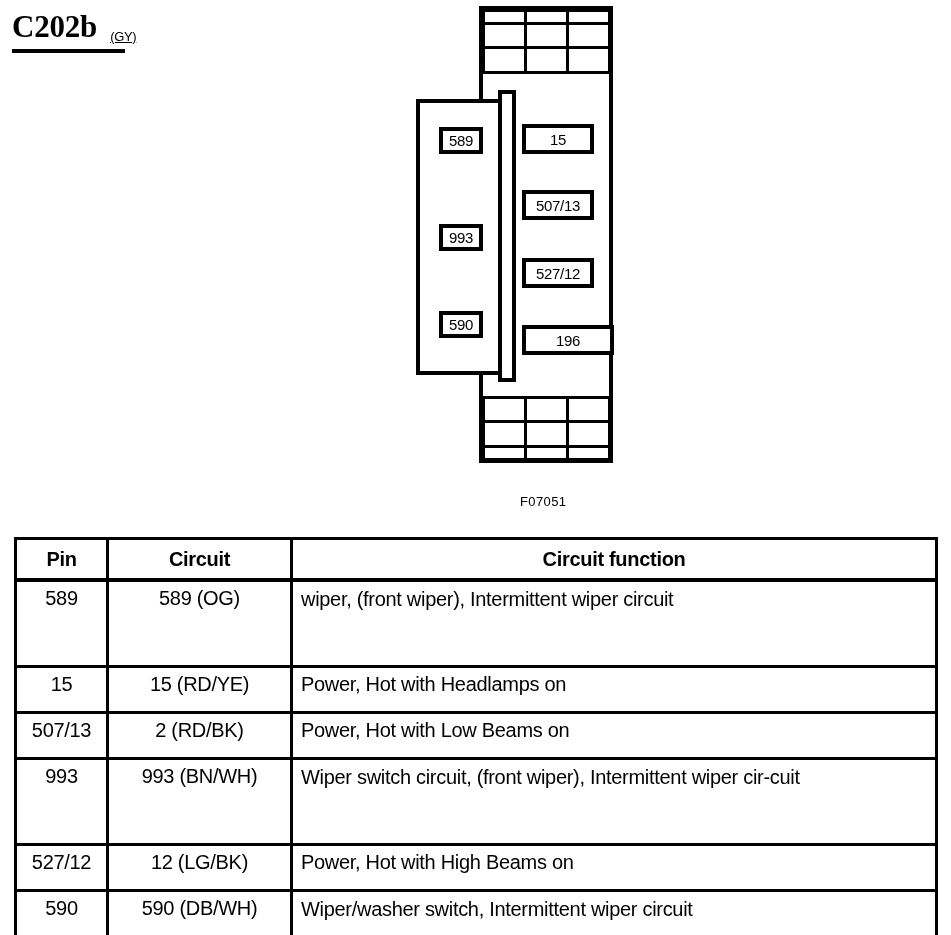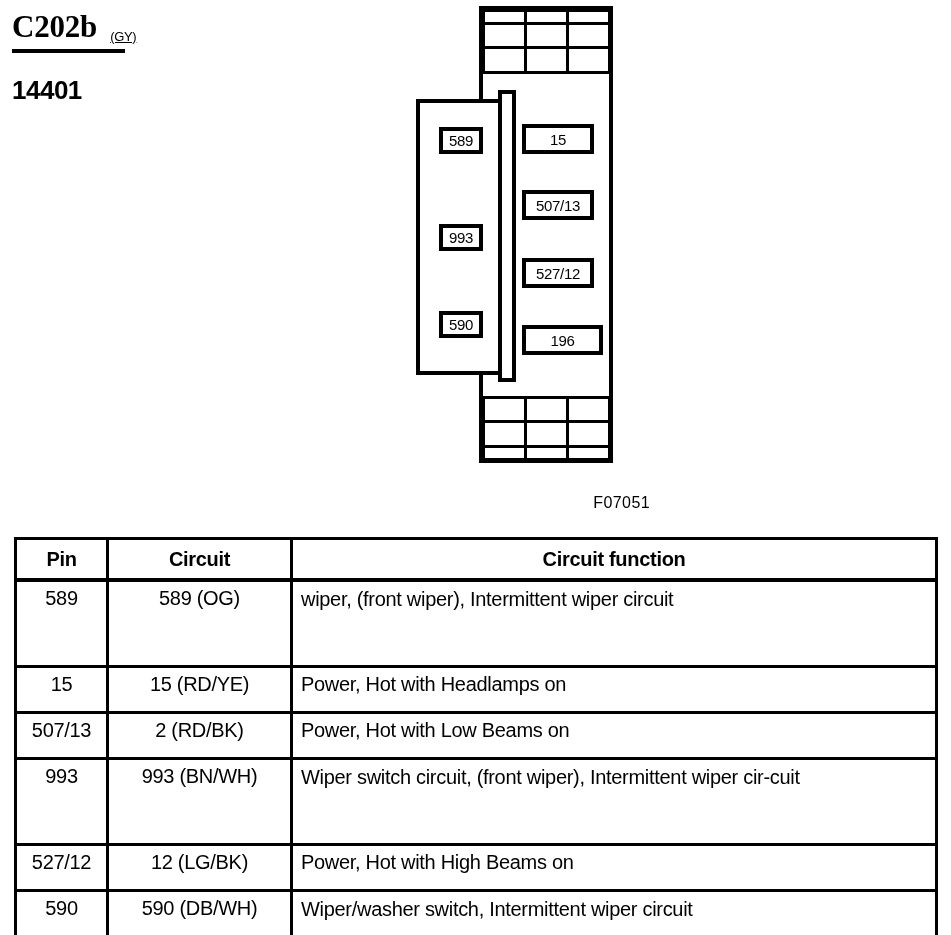--- a/index.html
+++ b/index.html
@@ -125,28 +125,28 @@
     font-size: 15px;
     letter-spacing: -0.3px;
     line-height: 1;
   }
   #pin-box-589 { left: 29px;  top: 127px; width: 44px; height: 27px; }
   #pin-box-993 { left: 29px;  top: 224px; width: 44px; height: 27px; }
   #pin-box-590 { left: 29px;  top: 311px; width: 44px; height: 27px; }
   #pin-box-15     { left: 112px; top: 124px; width: 72px; height: 30px; }
   #pin-box-507-13 { left: 112px; top: 190px; width: 72px; height: 30px; }
   #pin-box-527-12 { left: 112px; top: 258px; width: 72px; height: 30px; }
-  #pin-box-196    { left: 112px; top: 325px; width: 81px; height: 30px; }
+  #pin-box-196    { left: 112px; top: 325px; width: 92px; height: 30px; }
 
   #figure-caption {
     left: 110px;
     top: 494px;
     width: 130px;
-    text-align: right;
-    font-size: 16px;
+    text-align: left;
+    font-size: 13px;
     letter-spacing: 0.4px;
   }
 
   
   #pin-table {
     position: absolute;
     left: 14px;
     top: 537px;
     width: 924px;
     border-collapse: collapse;
@@ -190,21 +190,20 @@
 </style>
 </head>
 <body>
 
 <div id="header-block">
   <div id="connector-id-row">
     <span id="connector-id">C202b</span>
     <span id="connector-color">(GY)</span>
   </div>
   <div id="connector-id-underline"></div>
-  <div id="part-number">14401</div>
 </div>
 
 <div id="diagram">
 
   <div class="dg-part" id="connector-body"></div>
 
   <div class="dg-part pin-grid" id="pin-grid-top">
     <div class="pin-cell"></div>
     <div class="pin-cell"></div>
     <div class="pin-cell"></div>

